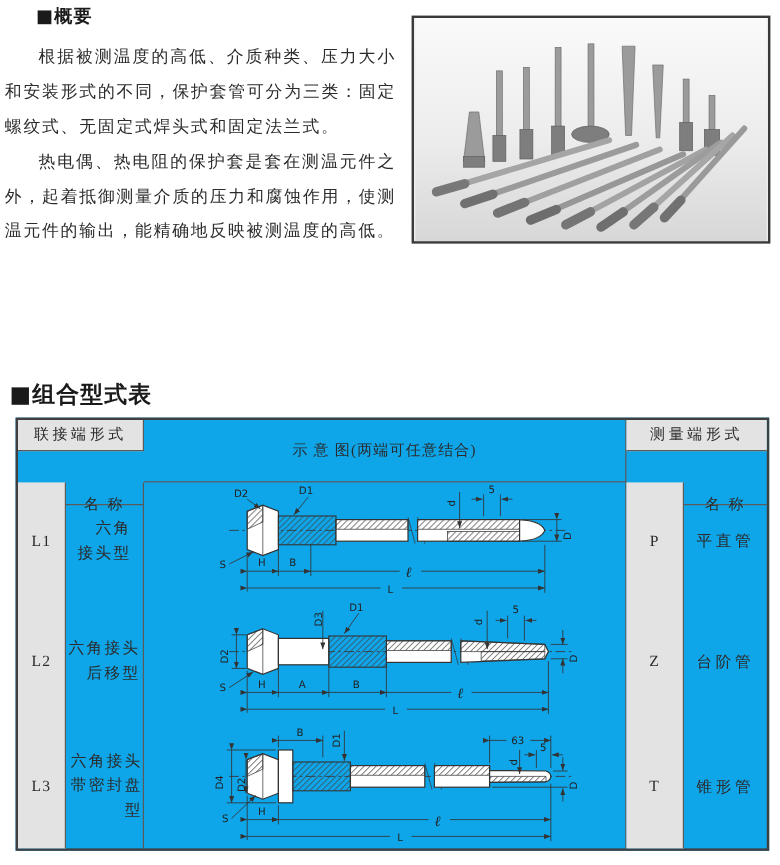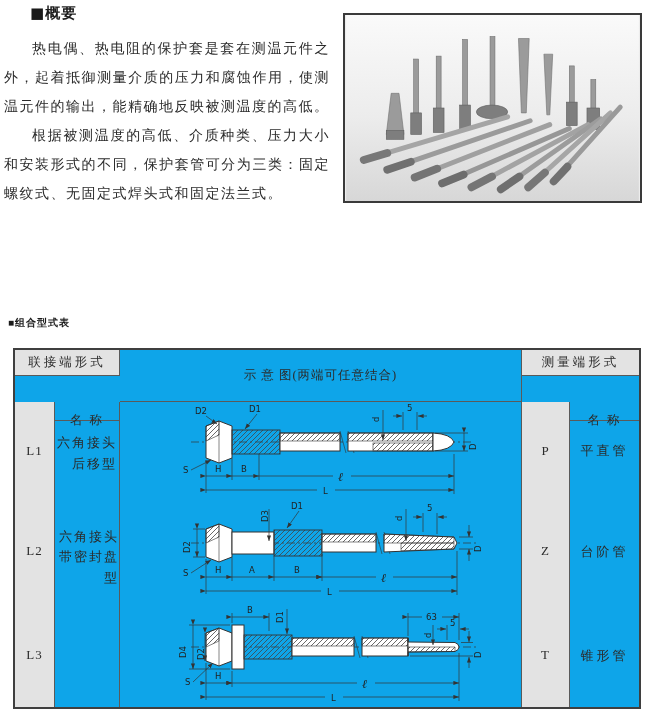--- a/index.html
+++ b/index.html
@@ -12,21 +12,21 @@
   body{background:#fff;}
   .page{
     position:relative;width:650px;height:720px;background:#fff;overflow:hidden;
     font-family:"Liberation Serif","DejaVu Serif",serif;color:var(--text);
   }
   .sec-heading{
     position:absolute;font-family:"DejaVu Sans","Liberation Sans",sans-serif;
     font-weight:bold;color:#1a1a1a;
   }
   .overview-heading{left:30px;top:4px;font-size:15px;letter-spacing:1px;}
-  .combo-heading{left:8px;top:316px;font-size:10px;letter-spacing:1px;font-family:Liberation Mono, monospace;}
+  .combo-heading{left:8px;top:316px;font-size:19px;letter-spacing:1px;}
   .overview-text{
     position:absolute;left:4px;top:34px;width:326px;
     font-size:14px;line-height:29px;letter-spacing:1.5px;text-align:justify;
   }
   .overview-text p{text-indent:2em;}
   .photo-frame{
     position:absolute;left:343px;top:13px;width:299px;height:190px;
     border:2px solid #3a3a3a;background:#ededed;
   }
   .photo-frame svg{display:block;width:100%;height:100%;}
@@ -79,22 +79,22 @@
   .photo-frame .tube{fill:#9b9b9b;stroke:#6f6f6f;stroke-width:0.6;}
   .photo-frame .tube-dark{fill:#7e7e7e;stroke:#5d5d5d;stroke-width:0.6;}
 </style>
 </head>
 <body>
 
 <div class="page">
 
   <div class="sec-heading overview-heading">■概要</div>
   <div class="overview-text">
+    <p>根据被测温度的高低、介质种类、压力大小和安装形式的不同，保护套管可分为三类：固定螺纹式、无固定式焊头式和固定法兰式。</p>
     <p>热电偶、热电阻的保护套是套在测温元件之外，起着抵御测量介质的压力和腐蚀作用，使测温元件的输出，能精确地反映被测温度的高低。</p>
-    <p>根据被测温度的高低、介质种类、压力大小和安装形式的不同，保护套管可分为三类：固定螺纹式、无固定式焊头式和固定法兰式。</p>
   </div>
 
   <div class="photo-frame">
     <svg viewBox="0 0 299 190" role="img">
       <defs>
         <linearGradient id="pbg" x1="0" y1="0" x2="0" y2="1">
           <stop offset="0" stop-color="#fafafa"></stop>
             <stop offset="0.55" stop-color="#ececec"></stop>
             <stop offset="1" stop-color="#d7d7d7"></stop>
         </linearGradient>
@@ -151,20 +151,24 @@
     <div class="cell br bb hdr-small nameh1">名 称</div>
     <div class="cell gray br bb hdr-small codeh2">代 号</div>
     <div class="cell bb hdr-small nameh2">名 称</div>
 
     <div class="col-span gray br code-col">
       <div class="rc rc1 code-text">L1</div>
       <div class="rc rc2 code-text">L2</div>
       <div class="rc rc3 code-text">L3</div>
     </div>
     <div class="col-span br name-col">
+      <div class="rc rc1 two-line">
+        <span><span>六角</span><br>
+        <span>接头型</span></span>
+      </div>
       <div class="rc rc2 two-line">
         <span><span>六角接头</span><br>
         <span>后移型</span></span>
       </div>
       <div class="rc rc3 two-line">
         <span><span>六角接头</span><br>
         <span>带密封盘型</span></span>
       </div>
     </div>
 

